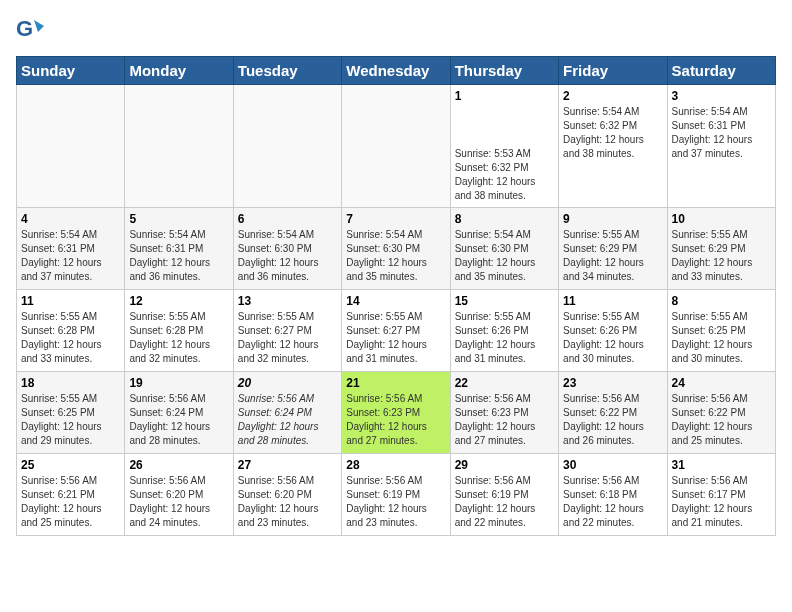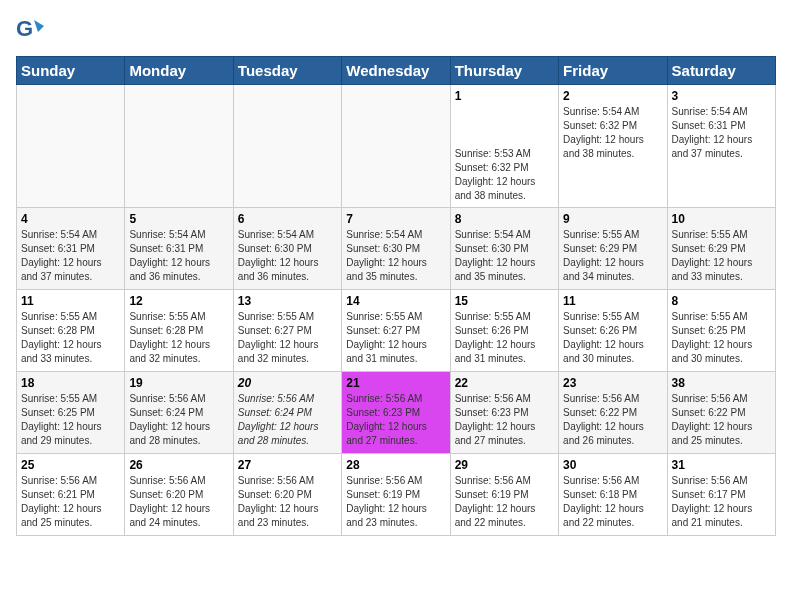--- a/index.html
+++ b/index.html
@@ -263,21 +263,21 @@
 Daylight: 12 hours
 and 28 minutes.</div>
         </td>
         <td style="background: rgb(245, 245, 245); font-style: italic;">
           <span class="day-number">20</span>
           <div class="day-info" style="white-space: pre-line;">Sunrise: 5:56 AM
 Sunset: 6:24 PM
 Daylight: 12 hours
 and 28 minutes.</div>
         </td>
-        <td style="background: #d946ef;">
+        <td style="background: #bef264;">
           <span class="day-number">21</span>
           <div class="day-info" style="white-space: pre-line;">Sunrise: 5:56 AM
 Sunset: 6:23 PM
 Daylight: 12 hours
 and 27 minutes.</div>
         </td>
         <td style="background: rgb(245, 245, 245);">
           <span class="day-number">22</span>
           <div class="day-info" style="white-space: pre-line;">Sunrise: 5:56 AM
 Sunset: 6:23 PM
@@ -285,21 +285,21 @@
 and 27 minutes.</div>
         </td>
         <td style="background: rgb(245, 245, 245);">
           <span class="day-number">23</span>
           <div class="day-info" style="white-space: pre-line;">Sunrise: 5:56 AM
 Sunset: 6:22 PM
 Daylight: 12 hours
 and 26 minutes.</div>
         </td>
         <td style="background: rgb(245, 245, 245);">
-          <span class="day-number">38</span>
+          <span class="day-number">24</span>
           <div class="day-info" style="white-space: pre-line;">Sunrise: 5:56 AM
 Sunset: 6:22 PM
 Daylight: 12 hours
 and 25 minutes.</div>
         </td>
       </tr>
       <tr>
         <td>
           <span class="day-number">25</span>
           <div class="day-info" style="white-space: pre-line;">Sunrise: 5:56 AM

